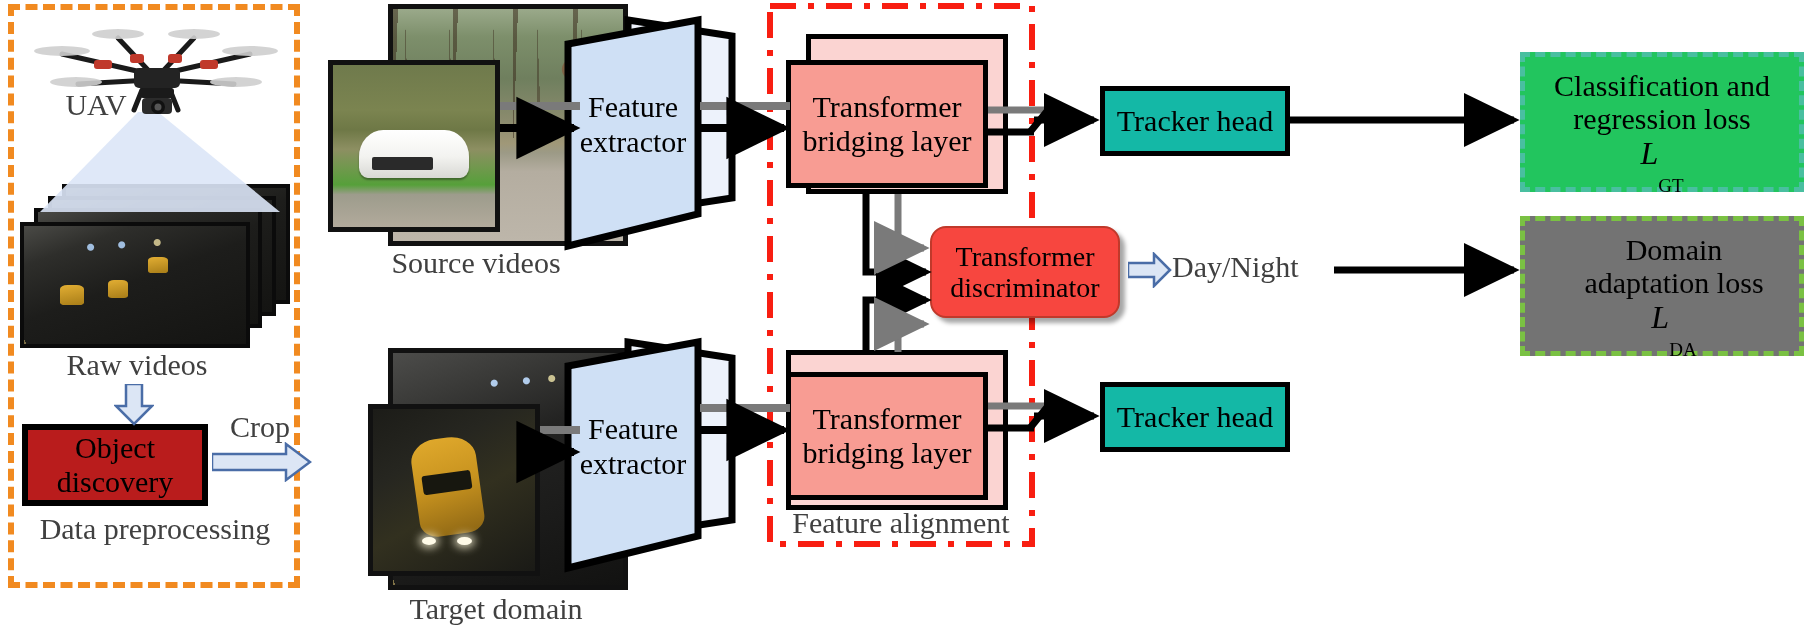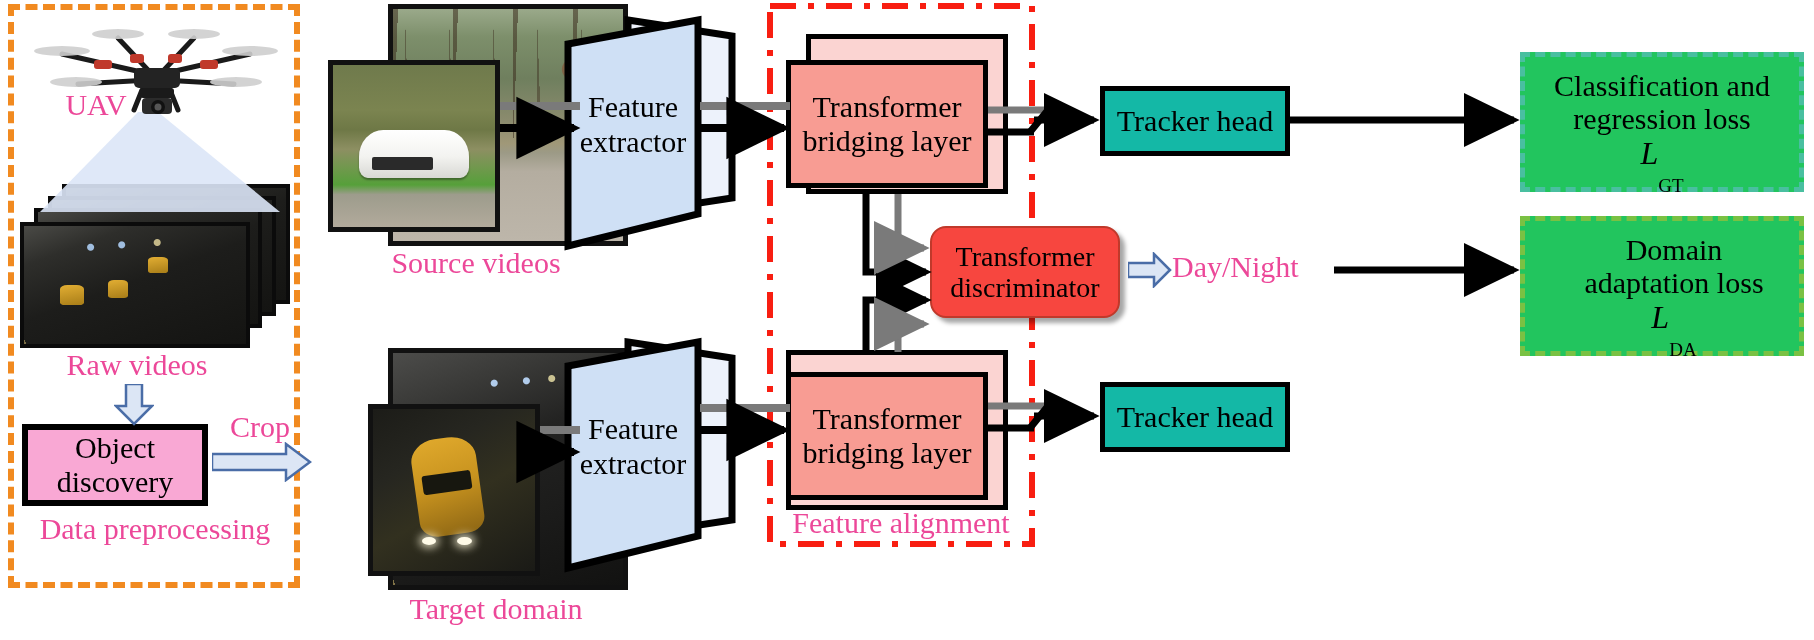--- a/index.html
+++ b/index.html
@@ -25,21 +25,21 @@
     box-sizing: border-box;
     background: transparent;
   }
   .frame-orange {
     border: 6px dashed #F18A20;
   }
 
   
   .lbl {
     position: absolute;
-    color: #ec4899;
+    color: #404040;
     text-align: center;
     line-height: 1.12;
     white-space: nowrap;
     font-family: "Liberation Serif", "DejaVu Serif", serif;
   }
   .lbl-30 { font-size: 30px; }
 
   
   .box {
     position: absolute;
@@ -51,21 +51,21 @@
     line-height: 1.12;
     color: #000;
     font-family: "Liberation Serif", "DejaVu Serif", serif;
   }
   .box-blue {
     background: #14b8a6;
     border: 5px solid #000000;
     font-size: 30px;
   }
   .box-orange {
-    background: #f9a8d4;
+    background: #b91c1c;
     border: 6px solid #000000;
     font-size: 30px;
   }
   .box-pink {
     background: #F89C93;
     border: 5px solid #000000;
     font-size: 30px;
     z-index: 6;
   }
   .box-pink-shadow {
@@ -80,21 +80,21 @@
     font-size: 28px;
     box-shadow: 5px 5px 4px rgba(0,0,0,0.35);
     z-index: 8;
   }
   .box-dash-teal {
     background: #22c55e;
     border: 5px dashed #49BFA0;
     font-size: 30px;
   }
   .box-dash-green {
-    background: #22c55e;
+    background: #737373;
     border: 5px dashed #7AC143;
     font-size: 30px;
     padding-left: 24px;
   }
 
   
   .trap-wrap { position: absolute; }
   .trap-svg { position: absolute; left: 0; top: 0; overflow: visible; }
   .trap-text {
     position: absolute;

